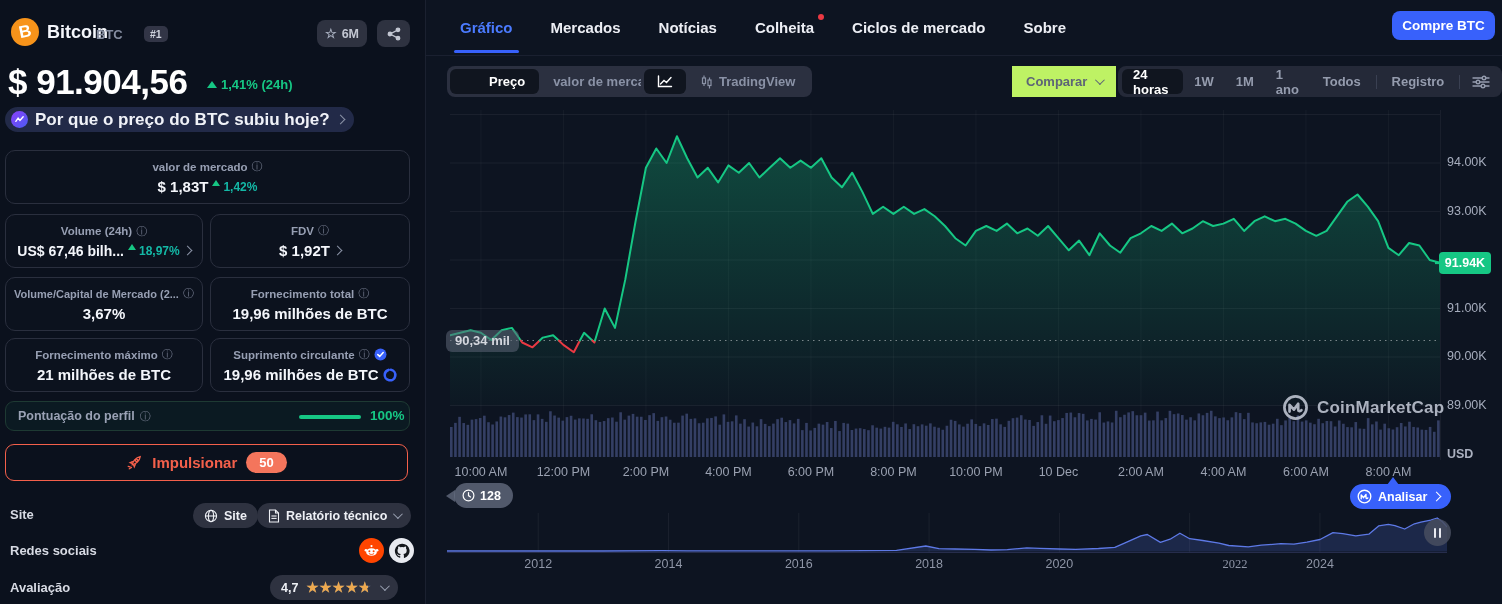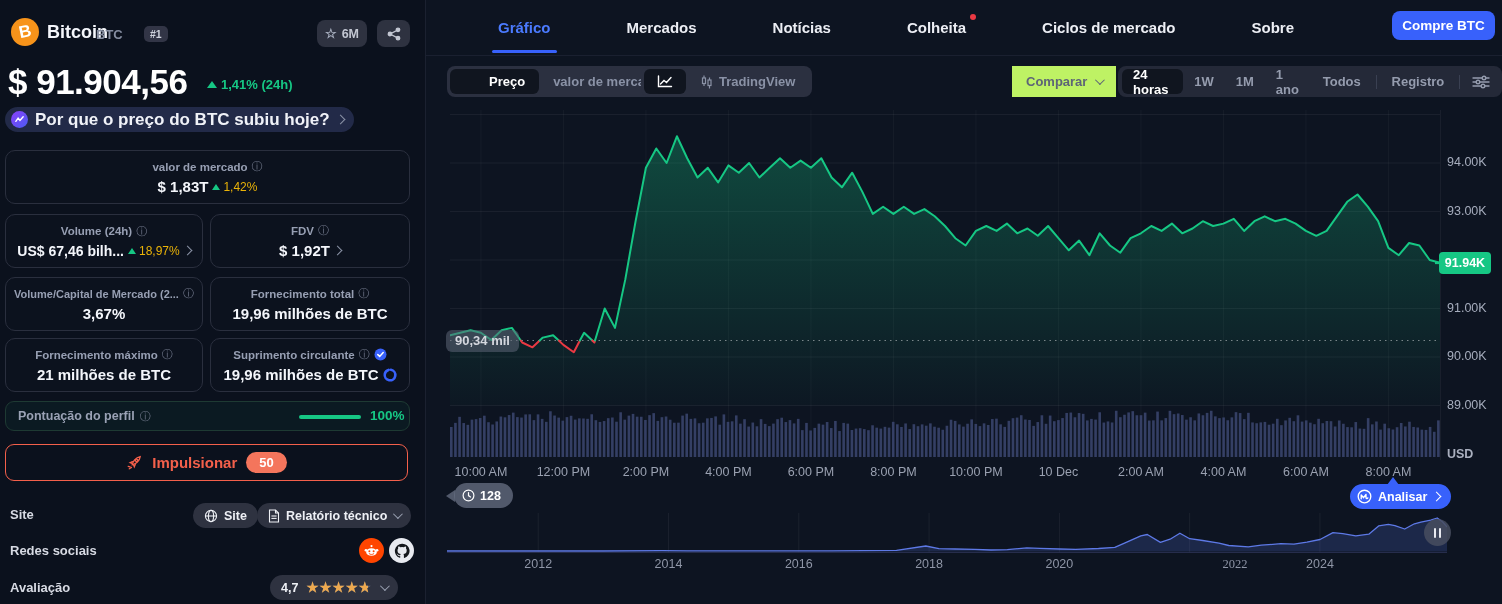--- a/index.html
+++ b/index.html
@@ -23,41 +23,41 @@
              align-items:center;gap:7px;padding:0 10px 0 6px;}
   .ai-banner .txt{font-size:17px;font-weight:700;color:#f0f2f8;}
   .ai-dot{width:17px;height:17px;border-radius:50%;background:linear-gradient(135deg,#8a3ffc,#4a5cf0);display:flex;align-items:center;justify-content:center;}
   .chev-r{width:6px;height:6px;border-right:1.6px solid #8b93a6;border-top:1.6px solid #8b93a6;transform:rotate(45deg);display:inline-block;}
   .chev-d{width:6px;height:6px;border-right:1.6px solid currentColor;border-bottom:1.6px solid currentColor;transform:rotate(45deg) translateY(-2px);display:inline-block;}
   .card{position:absolute;border:1px solid #2a2f3e;border-radius:10px;background:rgba(255,255,255,0.008);
         display:flex;flex-direction:column;align-items:center;justify-content:center;gap:4px;}
   .card .lbl{font-size:11.5px;font-weight:700;color:#979fb3;display:flex;align-items:center;gap:4px;white-space:nowrap;}
   .card .val{font-size:15px;font-weight:700;color:#f4f6fb;display:flex;align-items:center;gap:4px;white-space:nowrap;}
   .info{font-size:11px;color:#6f7689;font-weight:400;}
-  .chg-sm{font-size:12px;font-weight:400;color:#eab308;display:flex;align-items:center;gap:3px;}
+  .chg-sm{font-size:12px;font-weight:700;color:#14b8a6;display:flex;align-items:flex-start;gap:3px;}
   .tri-up-s{width:0;height:0;border-left:4px solid transparent;border-right:4px solid transparent;border-bottom:6px solid #16c784;display:inline-block;}
   .score-row{position:absolute;left:5px;top:401px;width:403px;height:28px;border:1px solid #1e3a33;border-radius:9px;
              background:rgba(22,199,132,0.05);display:flex;align-items:center;}
   .score-row .lbl{font-size:12.5px;font-weight:700;color:#9aa2b5;margin-left:12px;display:flex;gap:5px;align-items:center;}
   .score-line{position:absolute;left:293px;top:13px;width:62px;height:3.5px;border-radius:2px;background:#16c784;}
   .score-val{position:absolute;left:364px;top:6px;font-size:13.5px;font-weight:700;color:#16c784;}
   #boost-btn{position:absolute;left:5px;top:444px;width:403px;height:37px;border:1px solid #f4604b;border-radius:9px;
              display:flex;align-items:center;justify-content:center;gap:9px;background:transparent;cursor:pointer;}
   #boost-btn .lbl{font-size:15px;font-weight:700;color:#f4604b;}
   #boost-count{background:#f4755c;color:#fff;font-size:13px;font-weight:700;border-radius:11px;padding:3px 13px;}
   .rowlabel{position:absolute;left:10px;font-size:13px;font-weight:700;color:#d7dae3;}
   .side-pill{position:absolute;height:25px;background:#2e3240;border-radius:13px;display:flex;align-items:center;
              gap:6px;padding:0 11px;font-size:12.5px;font-weight:700;color:#eef0f5;}
   .soc{position:absolute;width:25px;height:25px;border-radius:50%;display:flex;align-items:center;justify-content:center;}
   .stars{position:relative;display:inline-block;font-size:13.5px;line-height:1;color:#5a6278;letter-spacing:1px;}
   .stars .fill{position:absolute;left:0;top:0;overflow:hidden;white-space:nowrap;color:#eda94f;}
   
   #tabs{position:absolute;left:426px;top:0;width:1076px;height:56px;border-bottom:1px solid #1a2030;
         display:flex;align-items:center;gap:34px;padding-left:32px;box-sizing:border-box;}
-  .tab{position:relative;font-size:15px;font-weight:700;color:#eceef4;cursor:pointer;padding:17px 2px;margin-left:38px;}
+  .tab{position:relative;font-size:15px;font-weight:700;color:#eceef4;cursor:pointer;padding:17px 2px;}
   .tab.active{color:#4b7bff;}
   .tab.active::after{content:"";position:absolute;left:-4px;right:-4px;bottom:0;height:3px;background:#3861fb;border-radius:2px;}
   .tab .dot{position:absolute;top:12px;right:-8px;width:6px;height:6px;border-radius:50%;background:#ea3943;}
   #buy-btn{position:absolute;left:1392px;top:11px;width:103px;height:29px;background:#3861fb;border:none;border-radius:8px;
            color:#fff;font-size:13.5px;font-weight:700;font-family:inherit;cursor:pointer;}
   
   .seg{position:absolute;top:66px;height:31px;background:#2b3040;border-radius:8px;display:inline-flex;align-items:center;padding:0 3px;box-sizing:border-box;}
   .seg .opt{height:25px;display:flex;align-items:center;padding:0 14px;border-radius:6px;font-size:13px;font-weight:700;color:#8a92a6;cursor:pointer;gap:6px;}
   .seg .opt.on{background:#10151f;color:#fff;padding-left:39px;}
   #compare-btn{position:absolute;left:1012px;top:66px;height:31px;background:#bef264;border:none;border-radius:0;
@@ -698,20 +698,27 @@
   <div id="analyze-tip"></div>
   <button id="analyze-btn">
     <svg width="15" height="15" viewBox="0 0 20 20">
         <circle cx="10" cy="10" r="8.4" fill="none" stroke="#fff" stroke-width="1.8"></circle>
         <path d="M5.6 13 V8 l3.2 3.6 L12 7.2 v4.4 c0 1.3 1.7 1.5 2.4.3" fill="none" stroke="#fff" stroke-width="1.8" stroke-linecap="round" stroke-linejoin="round"></path>
       </svg>
     <span>Analisar</span>
     <span class="chev-r" style="border-color:#fff;"></span>
   </button>
 
+  <div id="watermark">
+    <svg width="27" height="27" viewBox="0 0 20 20">
+        <circle cx="10" cy="10" r="8.2" fill="none" stroke="#b9bfcc" stroke-width="2"></circle>
+        <path d="M5.6 13 V8 l3.2 3.6 L12 7.2 v4.4 c0 1.3 1.7 1.5 2.4.3" fill="none" stroke="#b9bfcc" stroke-width="2" stroke-linecap="round" stroke-linejoin="round"></path>
+      </svg>
+    <span class="wm-txt">CoinMarketCap</span>
+  </div>
 
   <svg id="mini-chart" width="1000" height="41" viewBox="0 0 1000 41" style="position: absolute;">
       <line x1="91.20521172638948" y1="0" x2="91.20521172638948" y2="40" stroke="rgba(255,255,255,0.06)" stroke-width="1"></line>
       <line x1="221.49837133550884" y1="0" x2="221.49837133550884" y2="40" stroke="rgba(255,255,255,0.06)" stroke-width="1"></line>
       <line x1="351.7915309446282" y1="0" x2="351.7915309446282" y2="40" stroke="rgba(255,255,255,0.06)" stroke-width="1"></line>
       <line x1="482.0846905537476" y1="0" x2="482.0846905537476" y2="40" stroke="rgba(255,255,255,0.06)" stroke-width="1"></line>
       <line x1="612.3778501628669" y1="0" x2="612.3778501628669" y2="40" stroke="rgba(255,255,255,0.06)" stroke-width="1"></line>
       <line x1="742.6710097719863" y1="0" x2="742.6710097719863" y2="40" stroke="rgba(255,255,255,0.06)" stroke-width="1"></line>
       <line x1="872.9641693811056" y1="0" x2="872.9641693811056" y2="40" stroke="rgba(255,255,255,0.06)" stroke-width="1"></line>
       <path d="M0 38 L58.6 38.0 L91.2 38.0 L156.4 38.0 L215.0 37.7 L241.0 37.8 L286.6 37.9 L338.8 37.9 L384.4 37.8 L416.9 37.7 L449.5 37.4 L478.8 33.0 L491.9 35.6 L508.1 36.0 L527.7 36.3 L544.0 37.0 L560.3 36.7 L579.8 34.9 L592.8 35.4 L612.4 36.0 L628.7 36.4 L651.5 35.5 L667.8 34.3 L677.5 30.1 L693.8 22.8 L700.3 21.5 L713.4 29.4 L723.1 26.2 L732.9 20.2 L742.7 25.7 L755.7 27.5 L772.0 30.1 L781.8 32.5 L801.3 33.8 L814.3 32.2 L833.9 30.7 L846.9 31.2 L859.9 29.1 L873.0 26.5 L886.0 19.7 L895.8 20.7 L908.8 22.8 L921.8 21.2 L931.6 12.9 L941.4 11.3 L947.9 12.6 L957.7 16.0 L967.4 10.8 L973.9 9.2 L983.7 7.1 L990.2 5.0 L995.4 8.7 L1000.0 13.9 L1000 38.6 L0 38.6 Z" fill="rgba(74,98,197,0.25)"></path>

